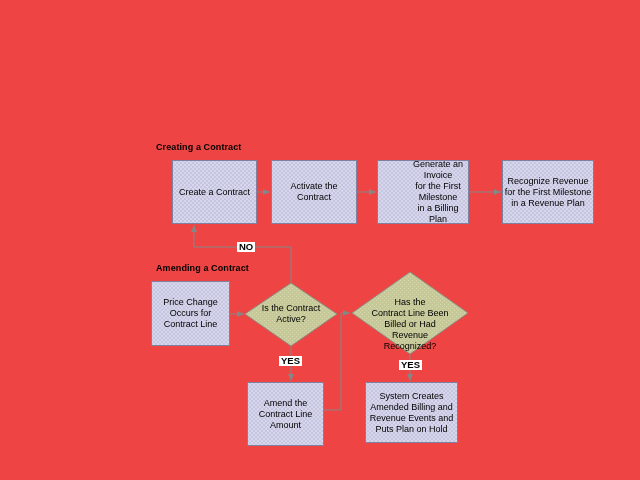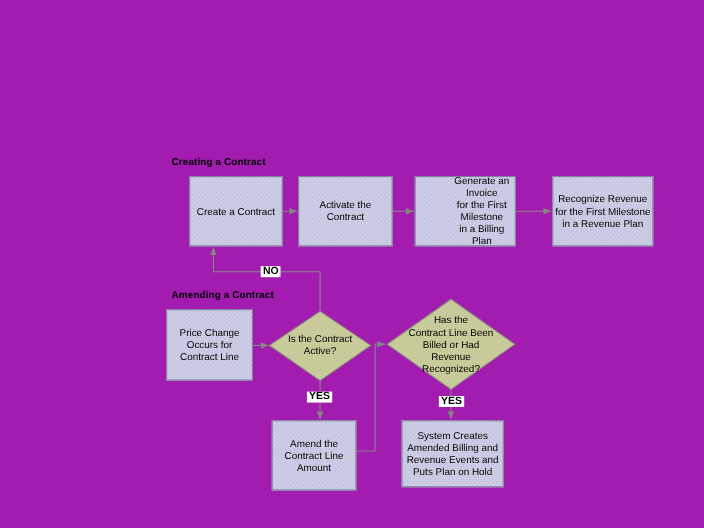--- a/index.html
+++ b/index.html
@@ -2,21 +2,21 @@
 <html style="--process-fill: #c5c5e2; --process-dot: #d8d8ec; --process-border: #8080a0; --decision-fill: #c6c997; --decision-dot: #d6d8b0; --decision-border: #8c8c80; --connector: #868686; --text: #000000; --edge-label-bg: #ffffff;"><head>
 <meta charset="utf-8">
 <style>
   :root{
     --process-fill:#c5c5e2; --process-dot:#d8d8ec; --process-border:#8080a0;
     --decision-fill:#c6c997; --decision-dot:#d6d8b0; --decision-border:#8c8c80;
     --connector:#868686; --text:#000000; --edge-label-bg:#ffffff;
   }
   html,body{margin:0;padding:0;}
   body{background:#ffffff;font-family:"Liberation Sans",sans-serif;}
-  .canvas{position:relative;width:640px;height:480px;background:#a21caf;overflow:hidden;}
+  .canvas{position:relative;width:640px;height:480px;background:#ef4444;overflow:hidden;}
   .layer{position:absolute;left:0;top:0;}
 
   .node{
     position:absolute;box-sizing:border-box;
     border:1px solid var(--process-border);
     background-color:var(--process-fill);
     background-image:
       radial-gradient(circle,var(--process-dot) 0.7px,transparent 0.9px),
       radial-gradient(circle,var(--process-dot) 0.7px,transparent 0.9px);
     background-size:4px 4px;background-position:0 0,2px 2px;
@@ -45,21 +45,21 @@
   
   #node-create   {left:152px;top:160px;width:85px;height:64px;margin-left:20px;}
   #node-activate {left:271px;top:160px;width:86px;height:64px;}
   #node-generate {left:377px;top:160px;width:92px;height:64px;padding-left:30px;}
   #node-recognize{left:502px;top:160px;width:92px;height:64px;}
   #node-price    {left:151px;top:281px;width:79px;height:65px;}
   #node-amend    {left:247px;top:382px;width:77px;height:64px;}
   #node-system   {left:365px;top:382px;width:93px;height:61px;}
 
   #label-d1{left:249px;top:284px;width:84px;height:60px;}
-  #label-d2{left:356px;top:274px;width:108px;height:78px;}
+  #label-d2{left:356px;top:274px;width:108px;height:78px;align-items:flex-end;}
 
   #heading-creating{left:156px;top:142px;}
   #heading-amending{left:156px;top:263px;}
 
   #label-no  {left:237px;top:242px;}
   #label-yes1{left:279px;top:356px;}
   #label-yes2{left:399px;top:360px;}
 </style>
 </head>
 <body>

